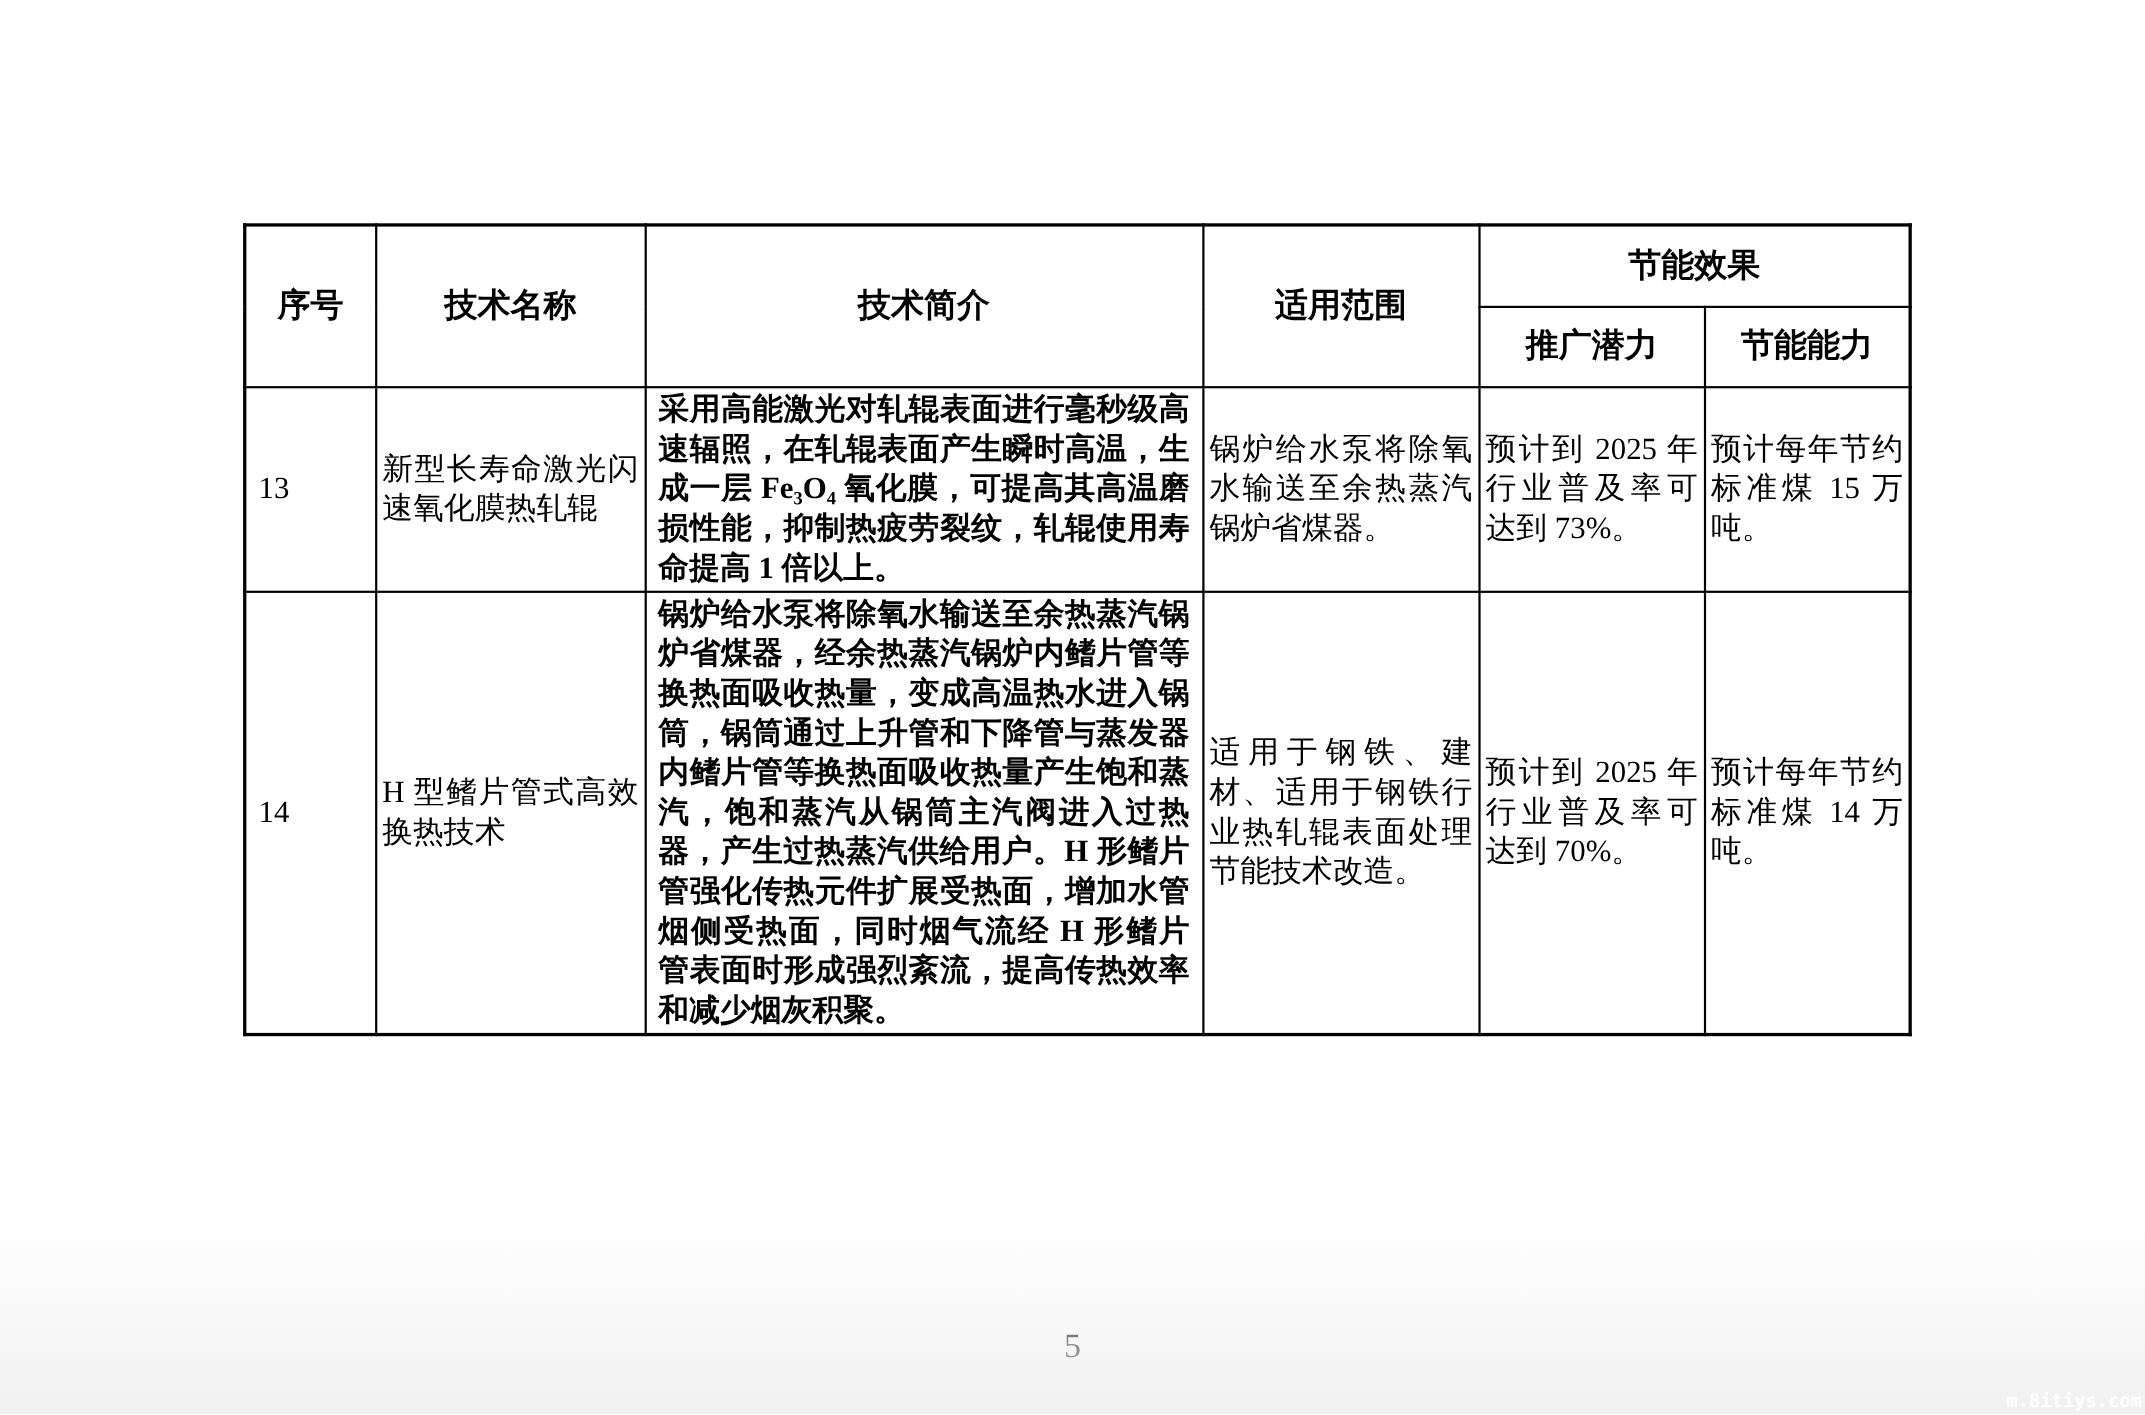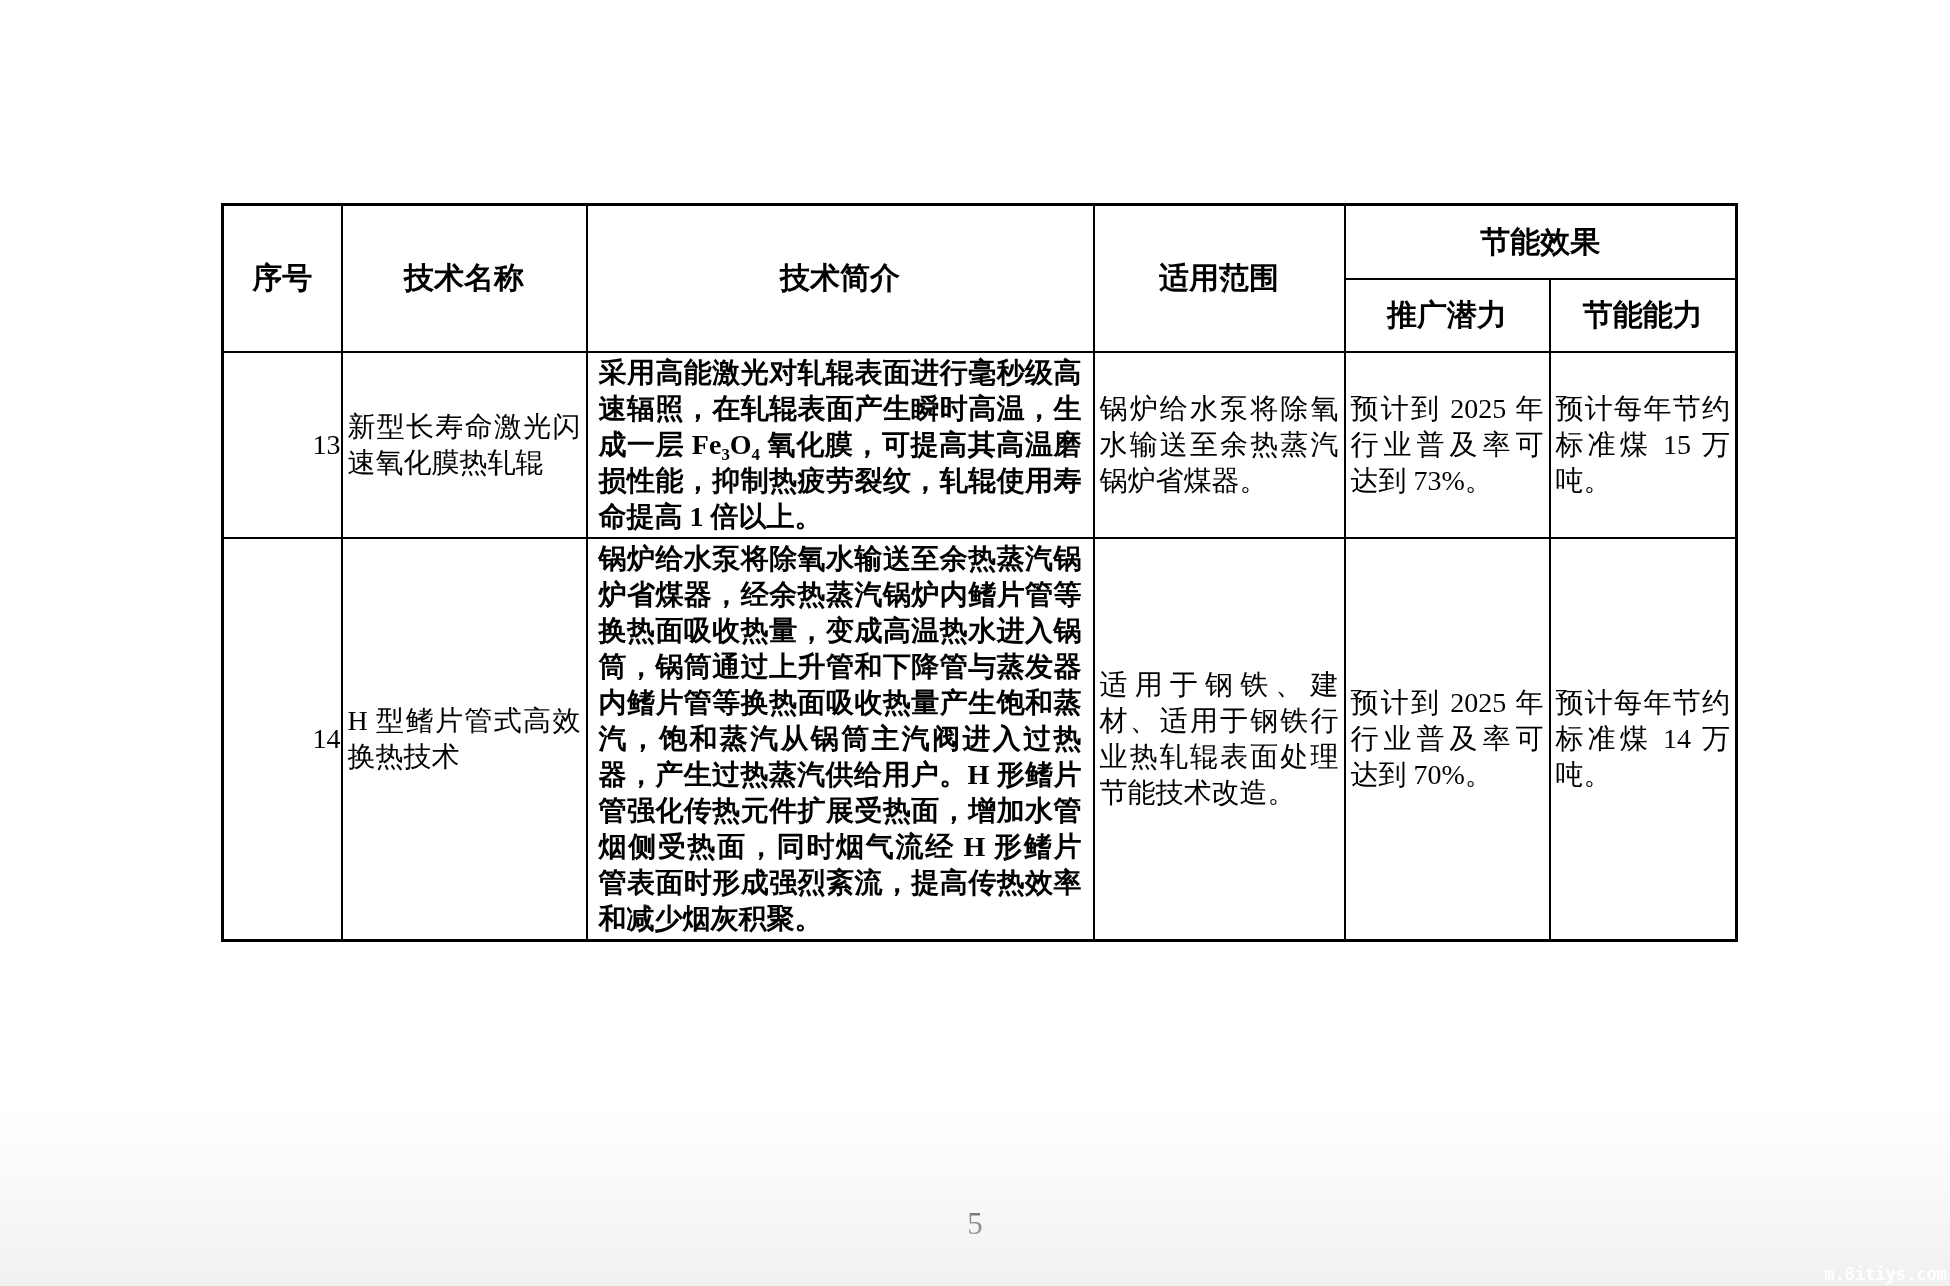--- a/index.html
+++ b/index.html
@@ -40,22 +40,22 @@
     font-weight: bold;
     font-size: 30px;
     text-align: center;
     padding: 2px 6px;
   }
   .row-header-top { height: 74px; }
   .row-header-sub { height: 73px; }
   .row-13 { height: 183px; }
   .row-14 { height: 402px; }
   td.cell-center {
-    text-align: right;
-    padding: 2px 0;
+    text-align: left;
+    padding: 2px 11px;
   }
   td.cell-justify {
     text-align: justify;
     text-justify: inter-character;
     padding: 3px 5px;
   }
   td.cell-intro {
     text-align: justify;
     text-justify: inter-character;
     vertical-align: middle;

